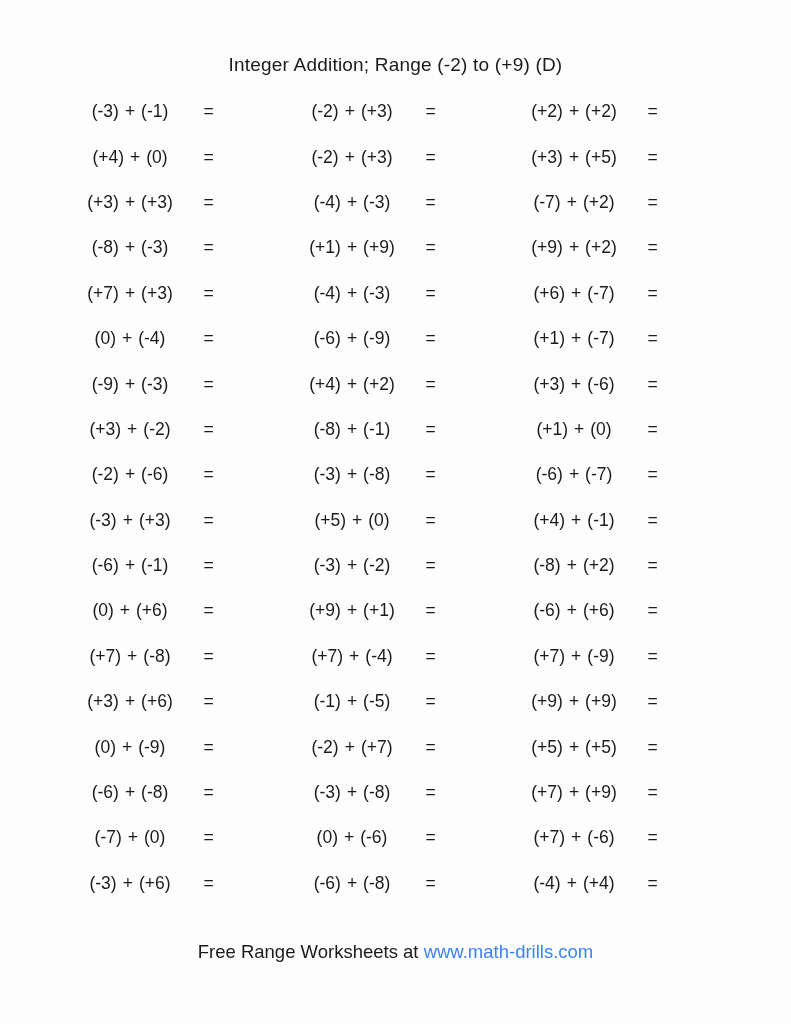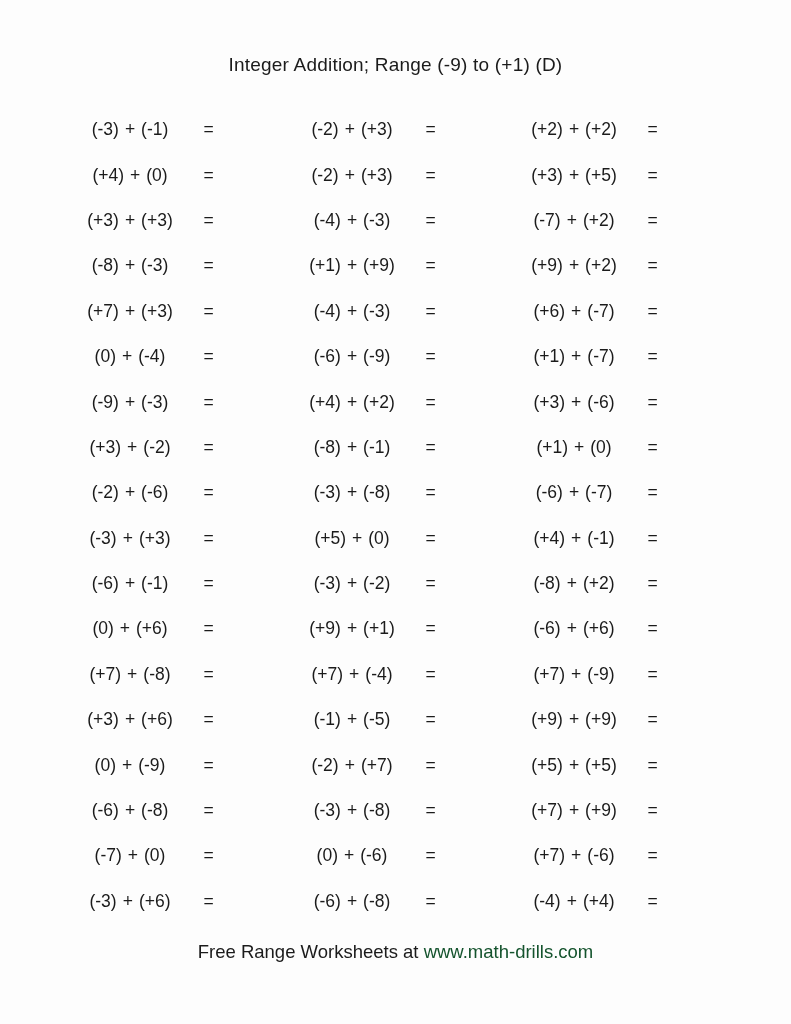--- a/index.html
+++ b/index.html
@@ -23,21 +23,21 @@
     position: absolute;
     top: 54px;
     left: 0;
     width: 791px;
     text-align: center;
     font-size: 19px;
     letter-spacing: 0.2px;
   }
   .problems-grid {
     position: absolute;
-    top: 107px;
+    top: 89px;
     left: 0;
     width: 791px;
   }
   .prow {
     height: 45.4px;
     display: flex;
     align-items: center;
     padding-left: 70px;
     box-sizing: border-box;
   }
@@ -67,31 +67,31 @@
   }
   .footer {
     position: absolute;
     top: 941px;
     left: 0;
     width: 791px;
     text-align: center;
     font-size: 18.5px;
   }
   .footer a {
-    color: #14532d;
+    color: #3b82f6;
     text-decoration: none;
     cursor: pointer;
   }
 </style>
 </head>
 <body>
 
 <div class="page">
 
-  <div class="title">Integer Addition; Range (-9) to (+1) (D)</div>
+  <div class="title">Integer Addition; Range (-2) to (+9) (D)</div>
 
   <div class="problems-grid">
       <div class="prow">
         <div class="pgroup">
           <span class="expr"><span class="operand">(-3)</span><span class="plus">+</span><span class="operand">(-1)</span></span>
           <span class="eq">=</span>
         </div>
         <div class="pgroup">
           <span class="expr"><span class="operand">(-2)</span><span class="plus">+</span><span class="operand">(+3)</span></span>
           <span class="eq">=</span>

